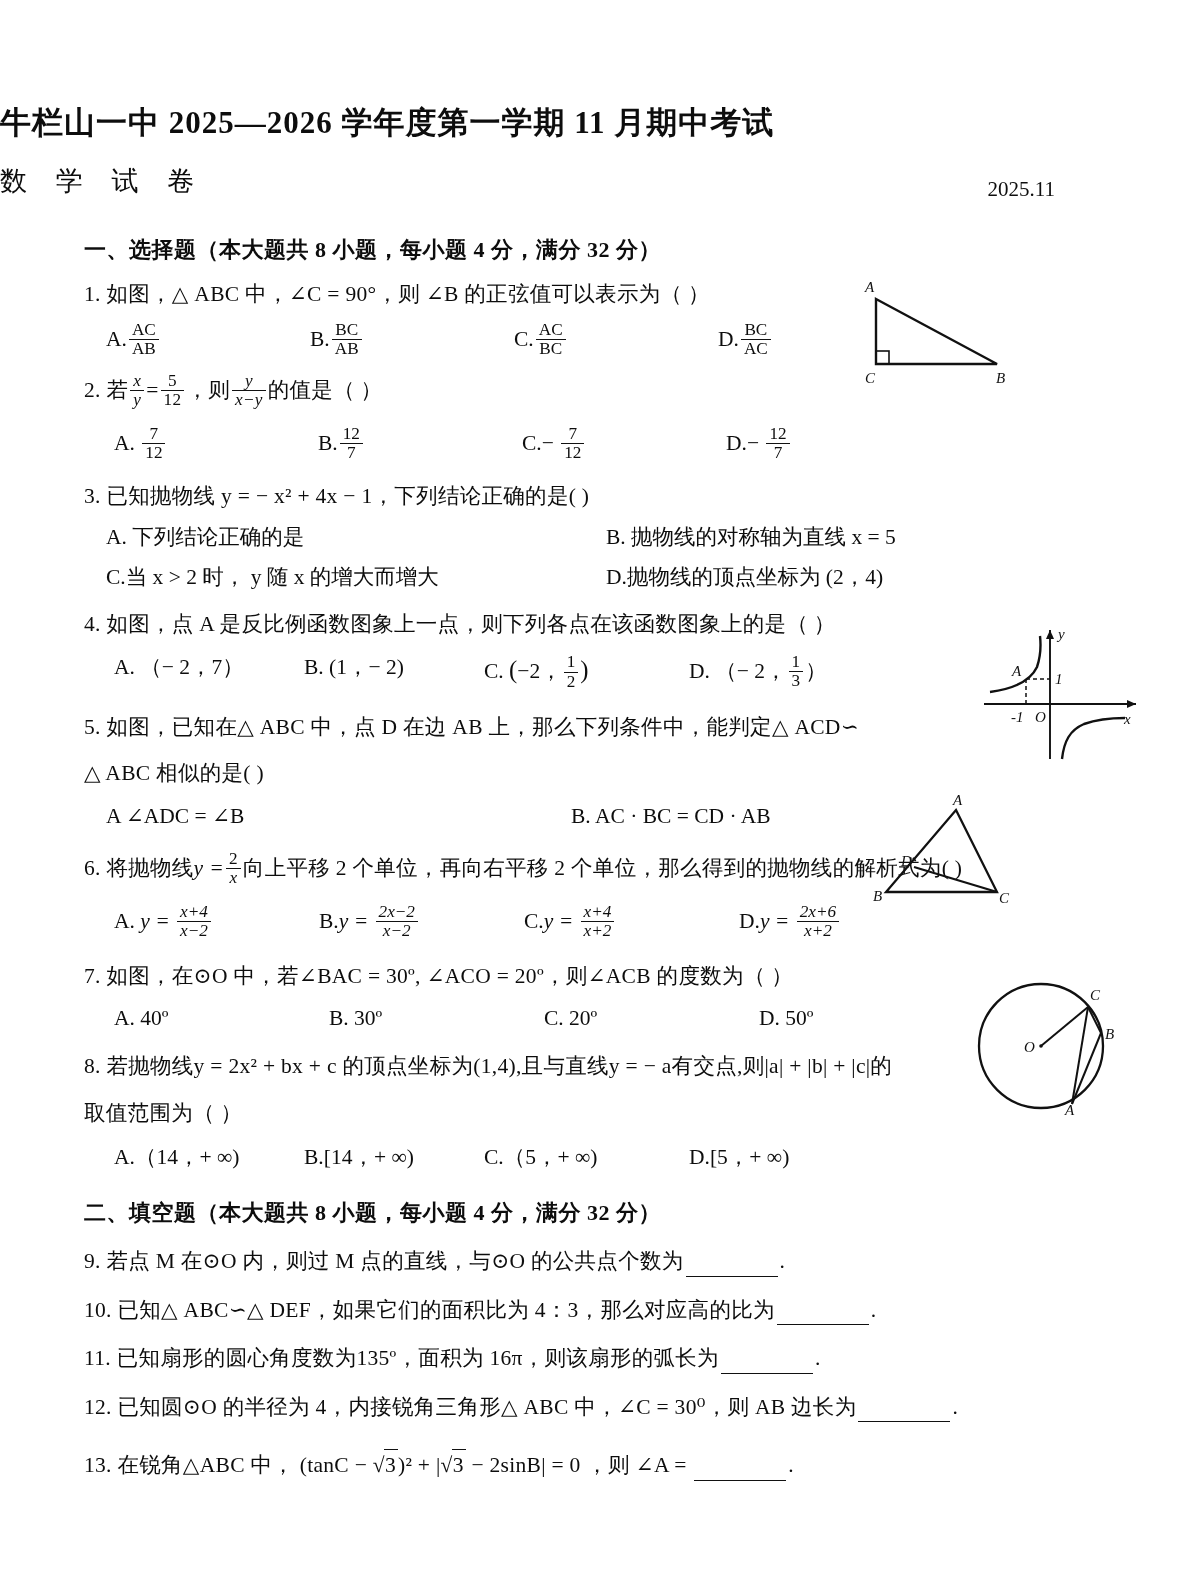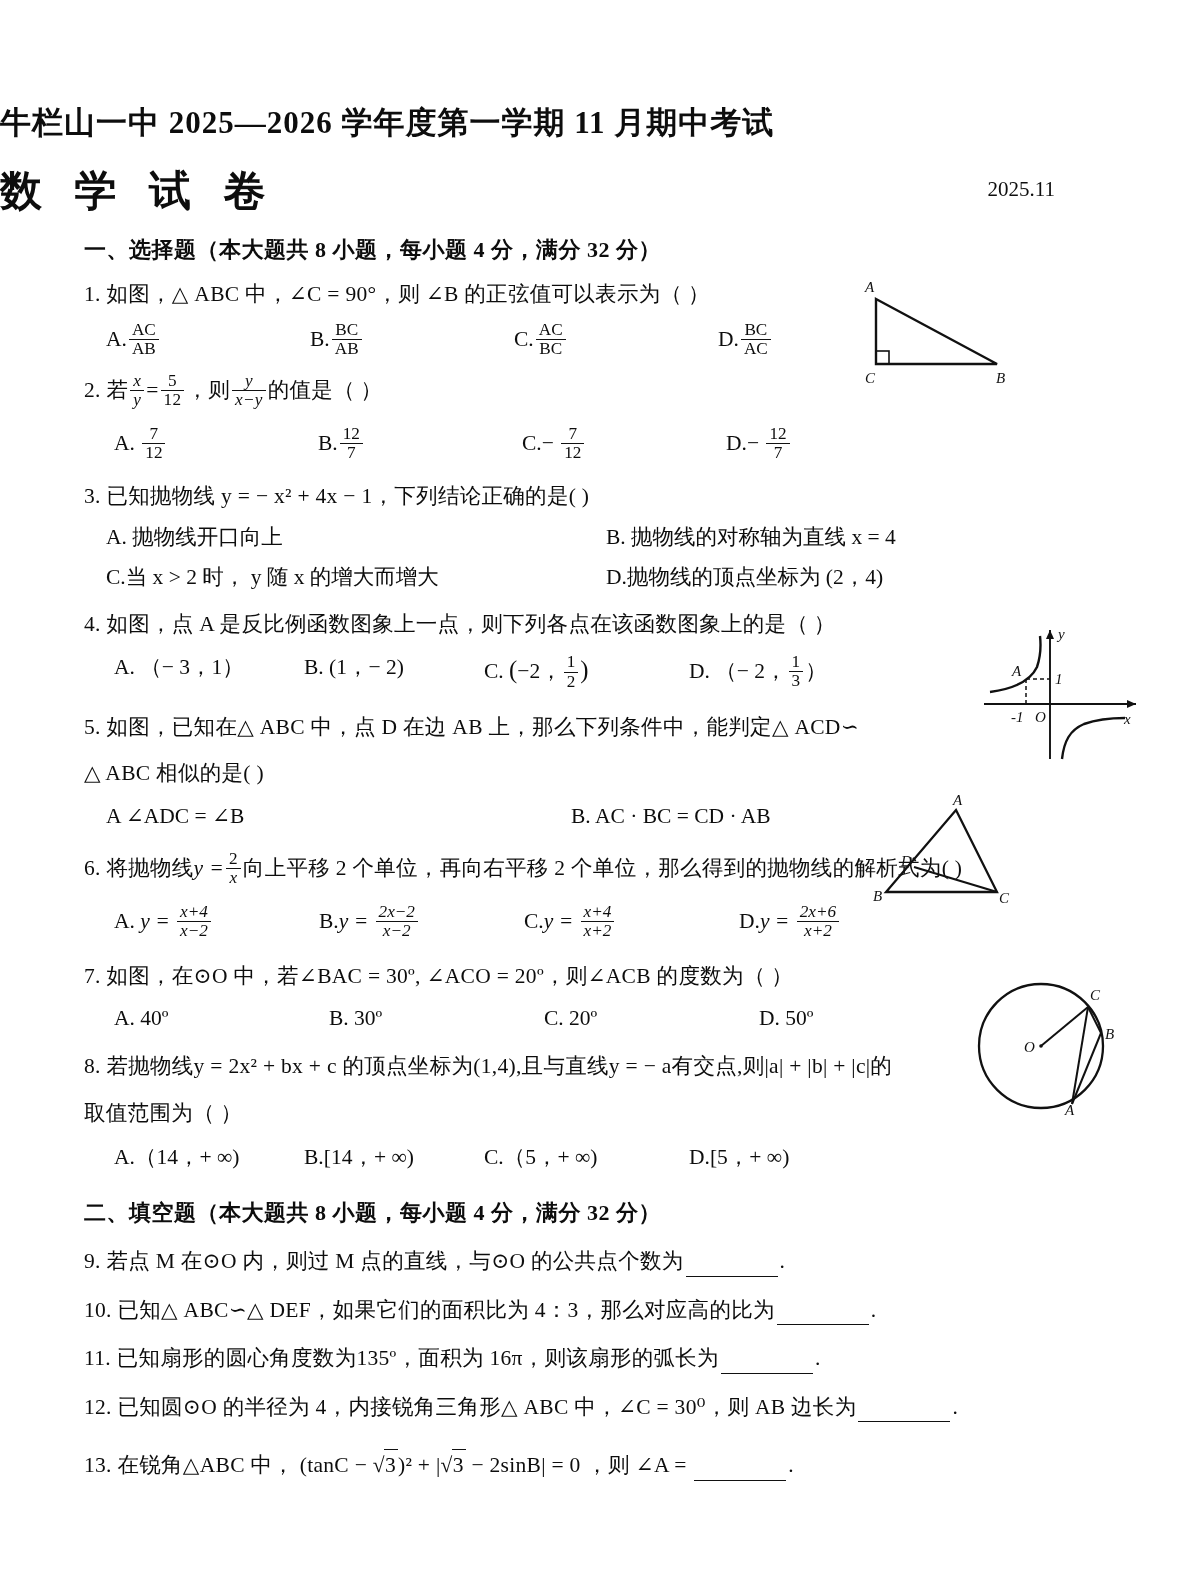--- a/index.html
+++ b/index.html
@@ -32,22 +32,22 @@
     font-weight: bold;
     letter-spacing: 1px;
     line-height: 1.2;
   }
   .subject-row {
     position: relative;
     margin-top: 22px;
     height: 46px;
   }
   .subject-title {
-    font-size: 42px;
-    font-weight: bold;
+    font-size: 27px;
+    font-weight: normal;
     letter-spacing: 11px;
     display: inline-block;
   }
   .exam-date {
     position: absolute;
     right: 135px;
     top: 14px;
     font-size: 21px;
     font-weight: normal;
     letter-spacing: 0px;
@@ -186,34 +186,34 @@
       </div>
       <div class="opt">
         <span>D.</span><span>−</span> <span class="frac"><span class="num">12</span><span class="den">7</span></span>
       </div>
     </div>
 
     <div class="q" style="margin-top:18px">
       <span>3. 已知抛物线 y = − x² + 4x − 1，下列结论正确的是(      )</span>
     </div>
     <div class="opts cols2 pad-l">
-      <div class="opt">A. 抛物线开口向上</div>
-      <div class="opt">B. 抛物线的对称轴为直线 x = 4</div>
+      <div class="opt">A. 下列结论正确的是</div>
+      <div class="opt">B. 抛物线的对称轴为直线 x = 5</div>
     </div>
     <div class="opts cols2 pad-l">
       <div class="opt">C.当 x &gt; 2 时， y 随 x 的增大而增大</div>
       <div class="opt">D.抛物线的顶点坐标为 (2，4)</div>
     </div>
 
     <div class="q" style="margin-top:18px">
       <span>4. 如图，点 A 是反比例函数图象上一点，则下列各点在该函数图象上的是（      ）</span>
     </div>
     <div class="opts pad-l2" style="margin-top:14px">
       <div class="opt" style="width:190px">
-        <span>A.</span> <span>（− 3，1）</span>
+        <span>A.</span> <span>（− 2，7）</span>
       </div>
       <div class="opt" style="width:180px">
         <span>B.</span> <span>(1，− 2)</span>
       </div>
       <div class="opt" style="width:205px">
         <span>C.</span> <span class="paren-big">(</span><span>−2，</span><span class="frac"><span class="num">1</span><span class="den">2</span></span><span class="paren-big">)</span>
       </div>
       <div class="opt">
         <span>D.</span> （<span>− 2，</span><span class="frac"><span class="num">1</span><span class="den">3</span></span>）
       </div>

